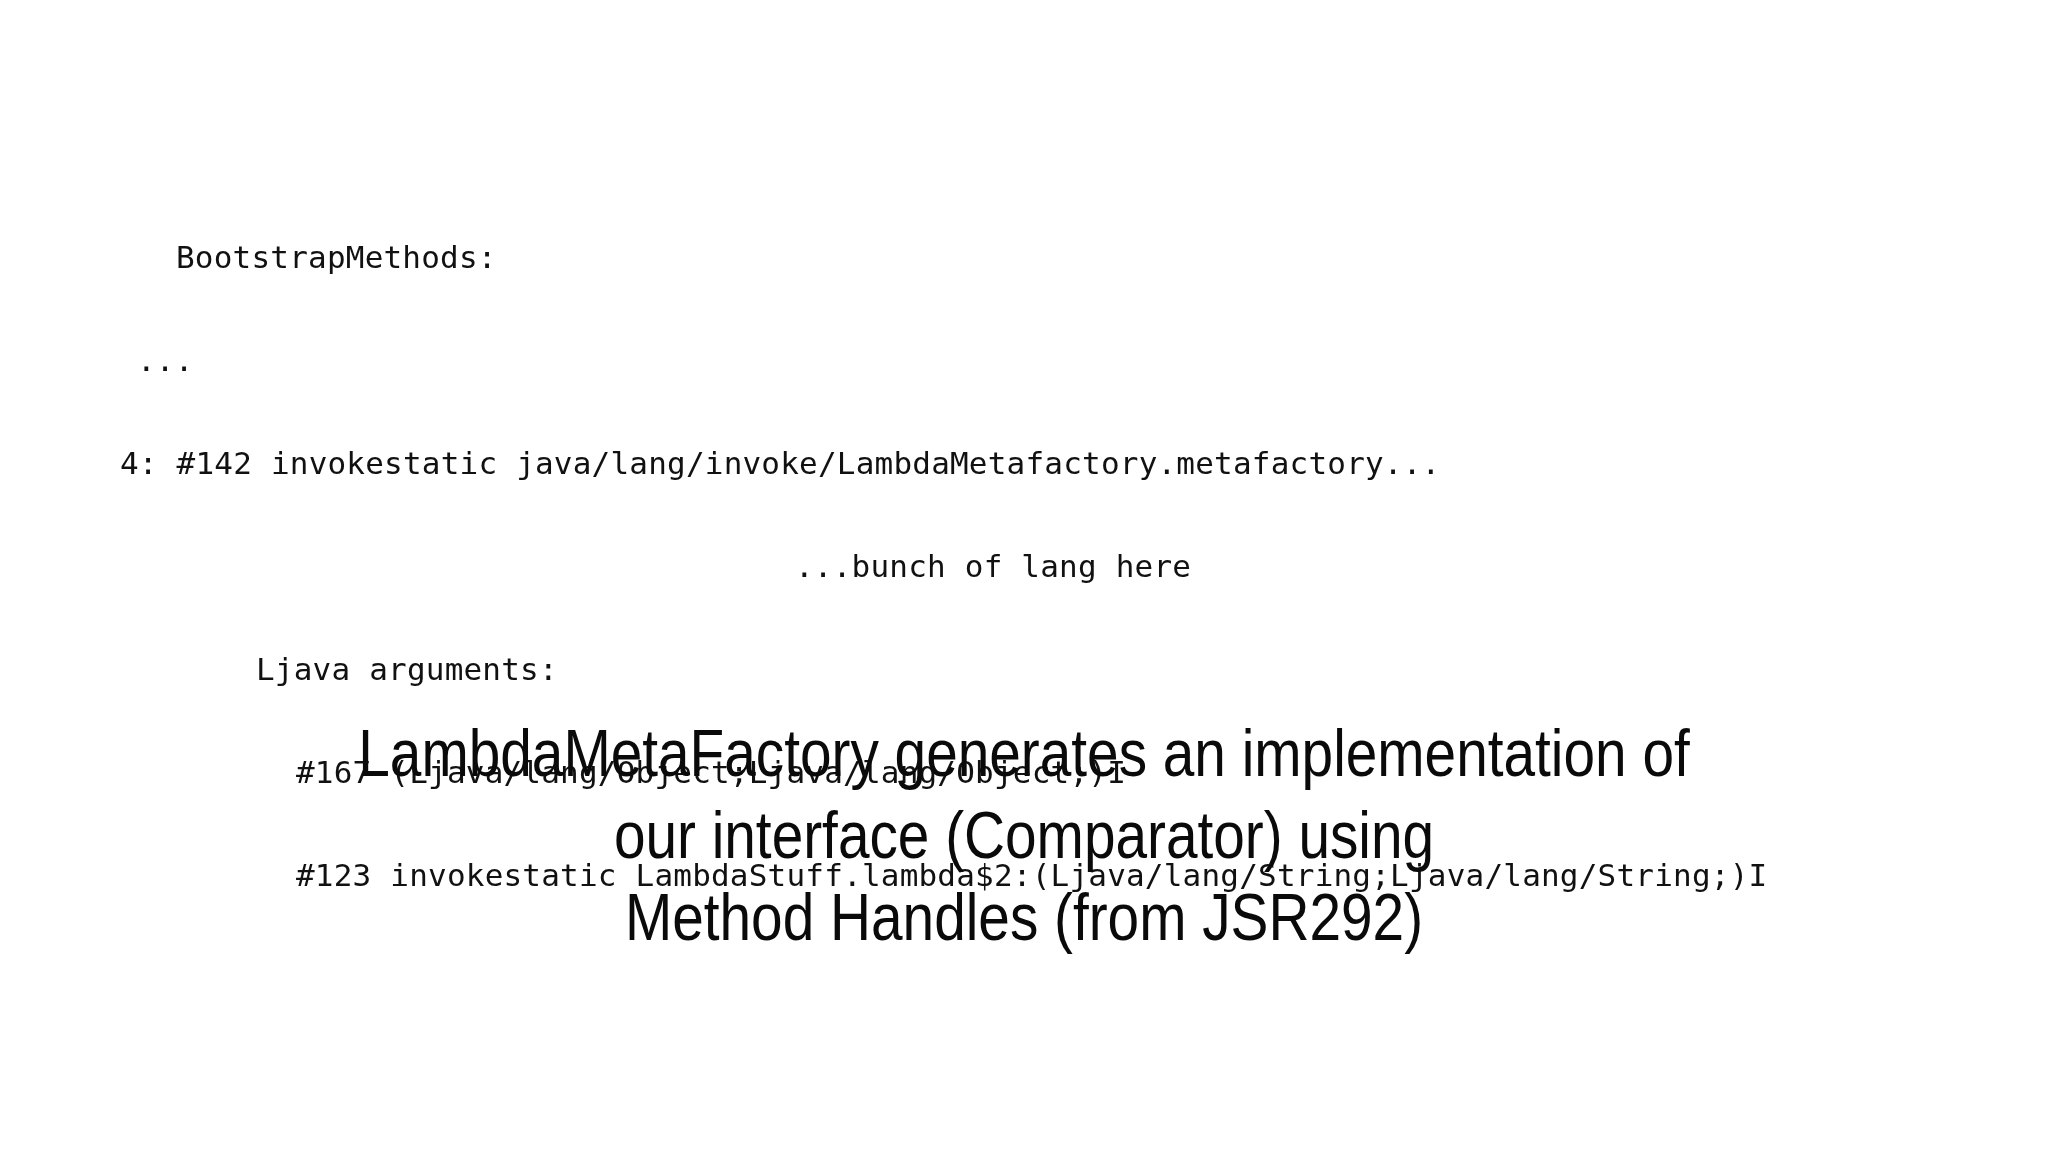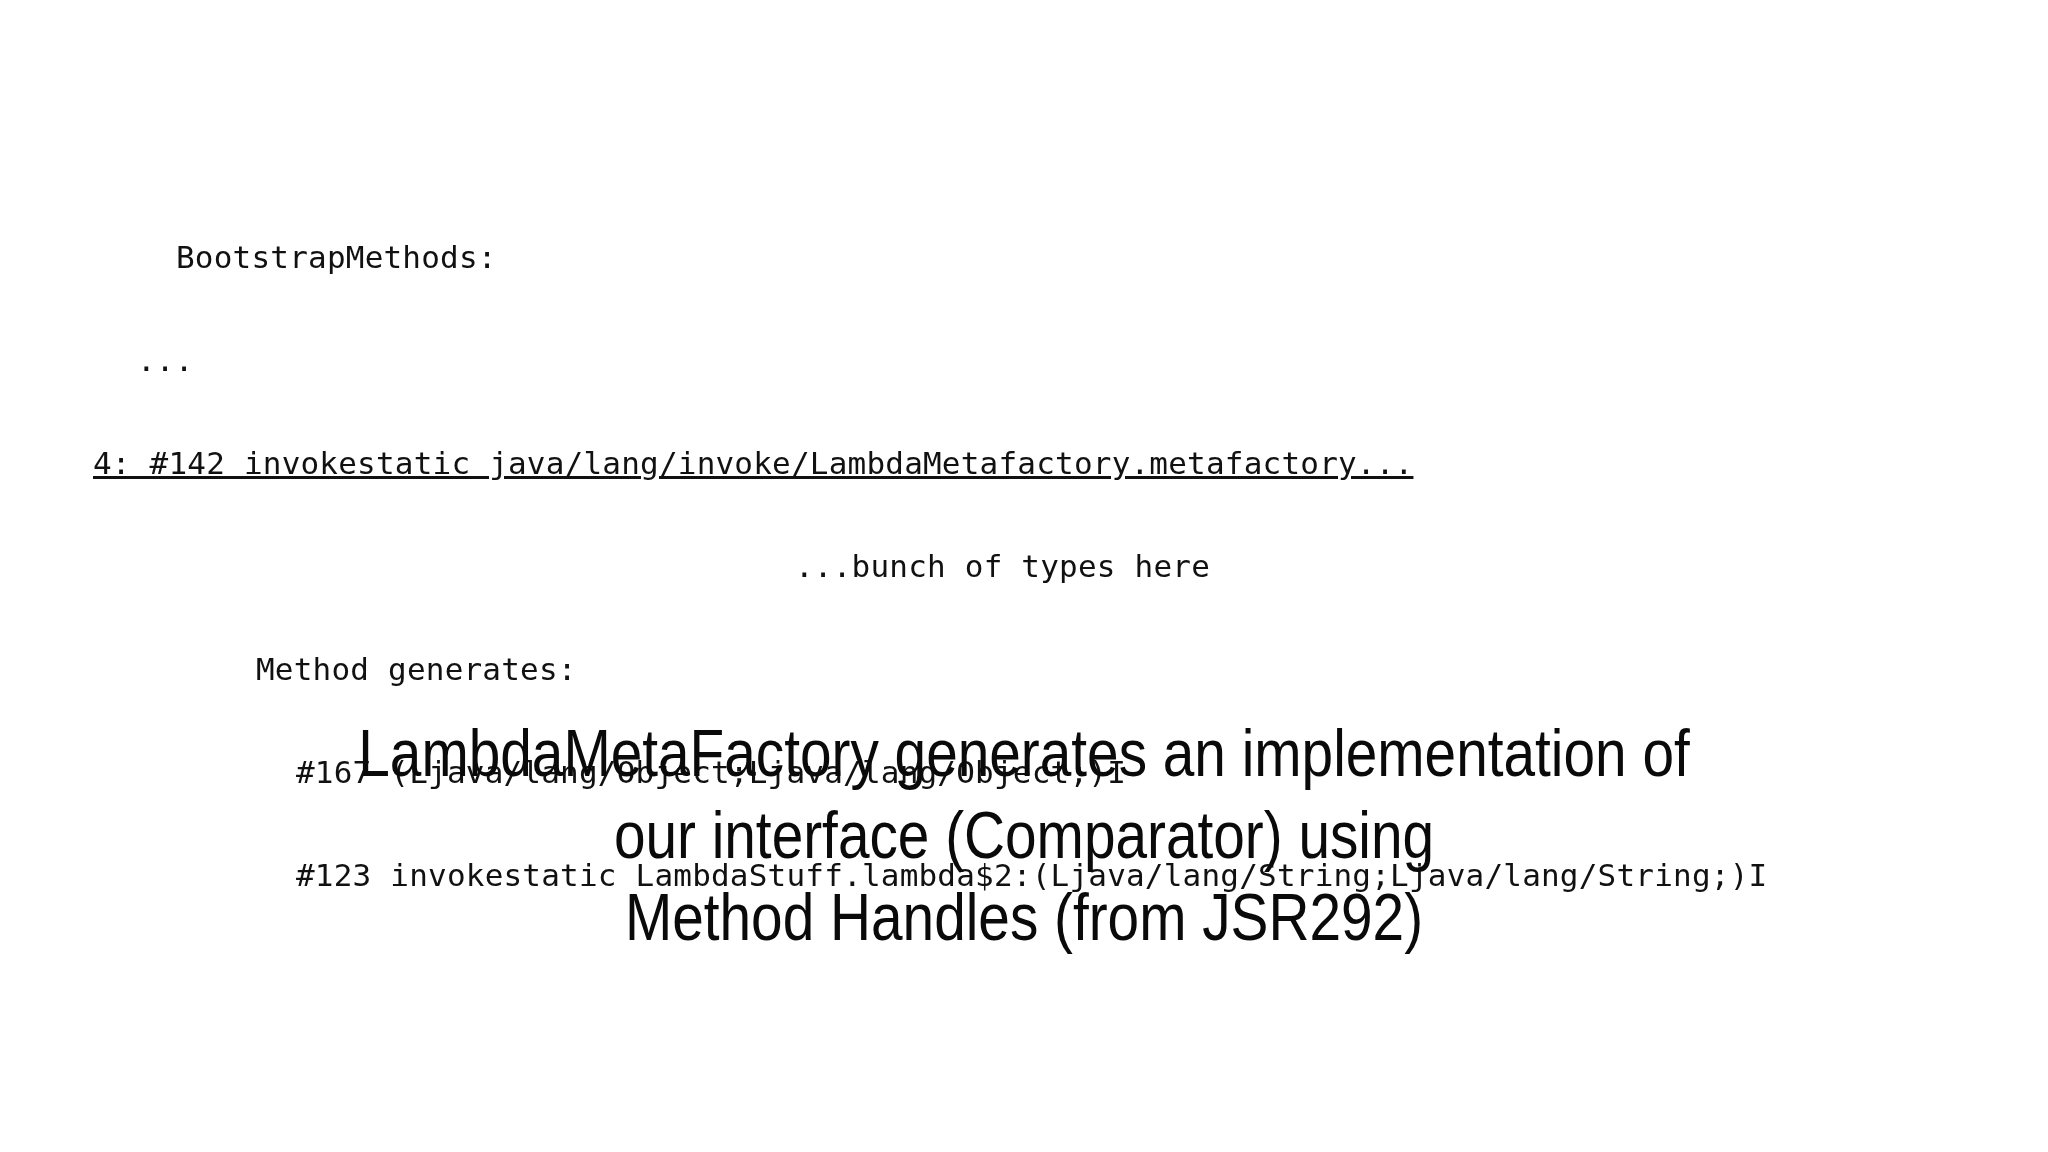--- a/index.html
+++ b/index.html
@@ -39,21 +39,21 @@
     line-height: 46px;
     height: 46px;
     font-size: 31px;
     letter-spacing: 0.2px;
     white-space: pre;
   }
 
   
   .ind-0  { padding-left: 137px; }
   .ind-1  { padding-left: 176px; }
-  .ind-2  { padding-left: 93px; text-decoration: underline; }
+  .ind-2  { padding-left: 120px; }
   .ind-3  { padding-left: 256px; }
   .ind-4  { padding-left: 296px; }
 
   
   .code-line.continuation {
     padding-left: 795px;
   }
 
   
   .caption {
@@ -81,23 +81,23 @@
 
 <div id="slide">
 
   <div class="code-block">
     <span class="code-line ind-1">BootstrapMethods:</span>
 
     <span class="code-line ind-0">...</span>
 
     <span class="code-line ind-2">4: #142 invokestatic java/lang/invoke/LambdaMetafactory.metafactory...</span>
 
-    <span class="code-line continuation">...bunch of types here</span>
+    <span class="code-line continuation">...bunch of lang here</span>
 
-    <span class="code-line ind-3">Method generates:</span>
+    <span class="code-line ind-3">Ljava arguments:</span>
 
     <span class="code-line ind-4">#167 (Ljava/lang/Object;Ljava/lang/Object;)I</span>
 
     <span class="code-line ind-4">#123 invokestatic LambdaStuff.lambda$2:(Ljava/lang/String;Ljava/lang/String;)I</span>
 
   </div>
 
   <div class="caption">
     <span class="cap-line">LambdaMetaFactory generates an implementation of</span>
     <span class="cap-line">our interface (Comparator) using</span>

